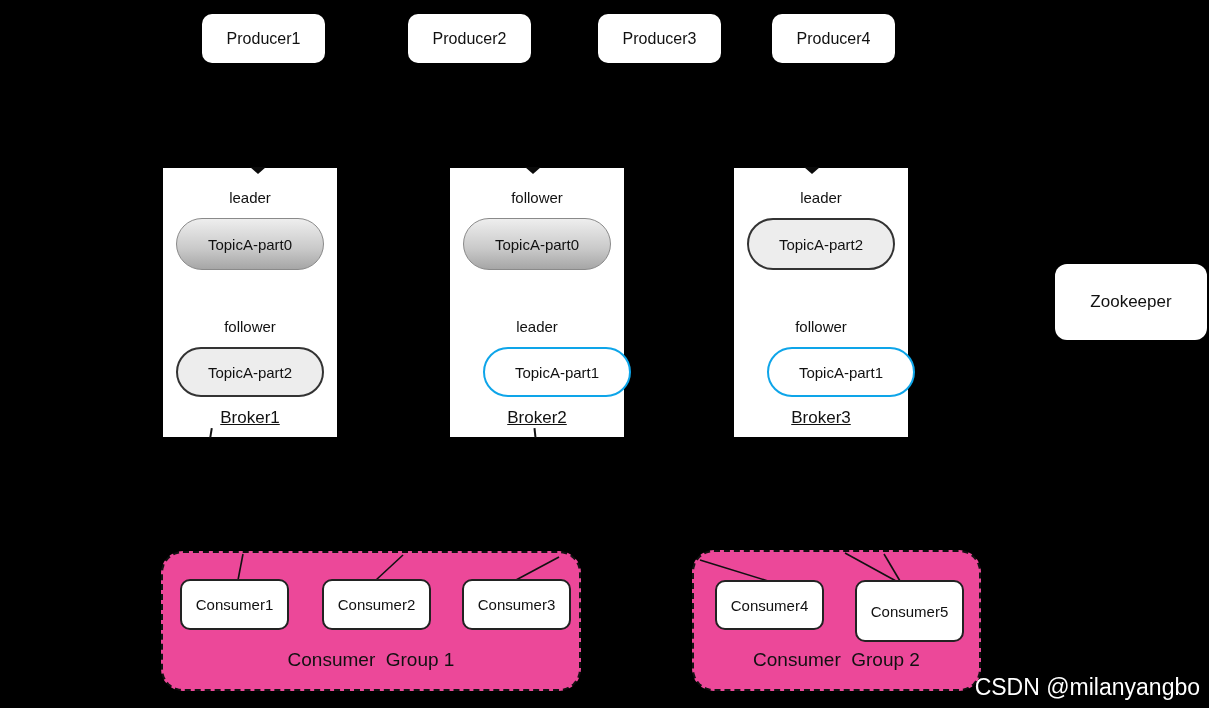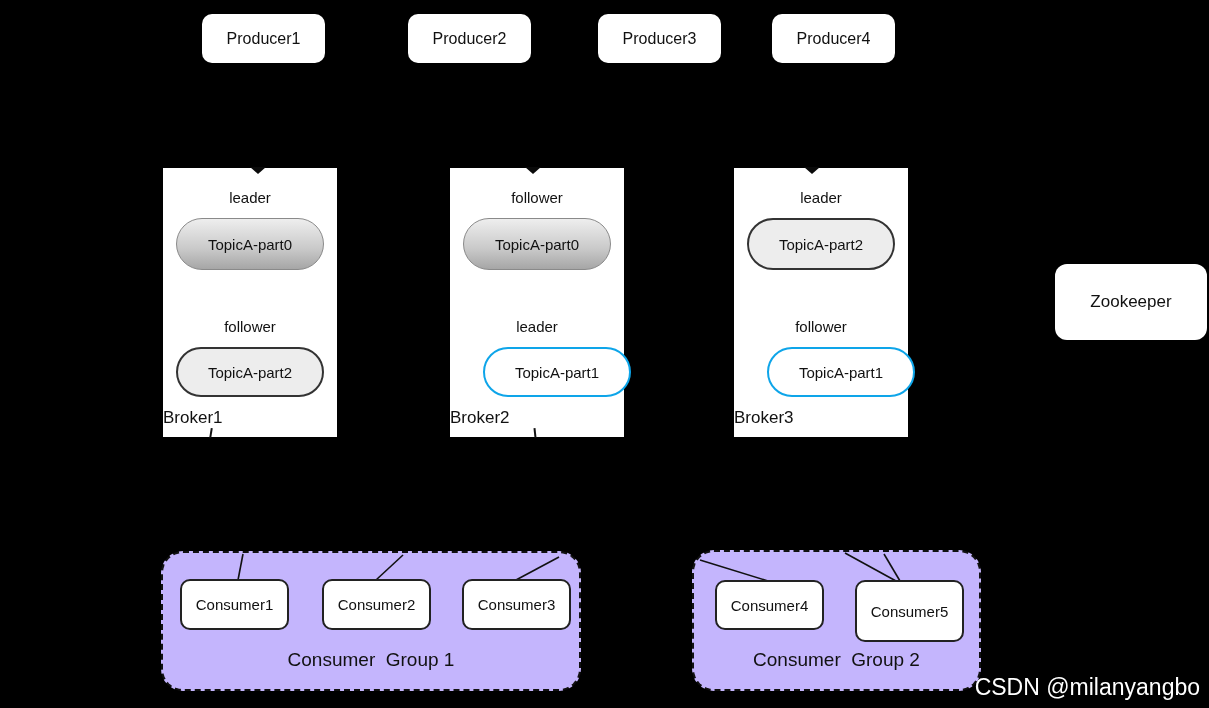--- a/index.html
+++ b/index.html
@@ -15,28 +15,28 @@
   .broker .role{position:absolute;left:0;width:100%;text-align:center;font-size:15px;}
   .broker .role.r1{top:21px;}
   .broker .role.r2{top:150px;}
   .partition{position:absolute;left:13px;width:148px;height:52px;box-sizing:border-box;
     display:flex;align-items:center;justify-content:center;font-size:15px;border-radius:26px;}
   .partition.p1{top:50px;}
   .partition.p2{top:179px;height:50px;}
   .partition.grad{background:linear-gradient(#eeeeee 0%,#c9c9c9 60%,#a6a6a6 100%);border:1px solid #8a8a8a;}
   .partition.light{background:#ededed;border:2px solid #333;}
   .partition.plain{background:#fff;border:2px solid #0ea5e9;margin-left:20px;}
-  .broker .bname{position:absolute;left:0;top:240px;width:100%;font-size:17px;}
+  .broker .bname{position:absolute;left:0;top:240px;width:100%;text-align:center;font-size:17px;text-decoration:underline;}
   .arrowhead{position:absolute;width:0;height:0;border-left:8px solid transparent;
     border-right:8px solid transparent;border-top:7px solid #0a0a0a;}
   .tick{position:absolute;width:2px;height:10px;background:#111;}
   
   .zookeeper{left:1043px;top:264px;width:152px;height:76px;border-radius:12px;font-size:17px;}
   
-  .cgroup{position:absolute;background:#c4b5fd;border:2px dashed #111;border-radius:22px;box-sizing:border-box;padding-left:40px;}
+  .cgroup{position:absolute;background:#ec4899;border:2px dashed #111;border-radius:22px;box-sizing:border-box;padding-left:40px;}
   .cgroup svg{position:absolute;left:0;top:0;}
   .consumer{position:absolute;width:109px;height:51px;background:#fff;border:2px solid #222;border-radius:10px;
     box-sizing:border-box;display:flex;align-items:center;justify-content:center;font-size:15px;}
   .group-label{position:absolute;left:0;width:100%;text-align:center;font-size:19px;white-space:pre;}
   
   .watermark{position:absolute;right:9px;bottom:7px;color:#fff;font-size:23px;}
 </style>
 </head>
 <body>
 

